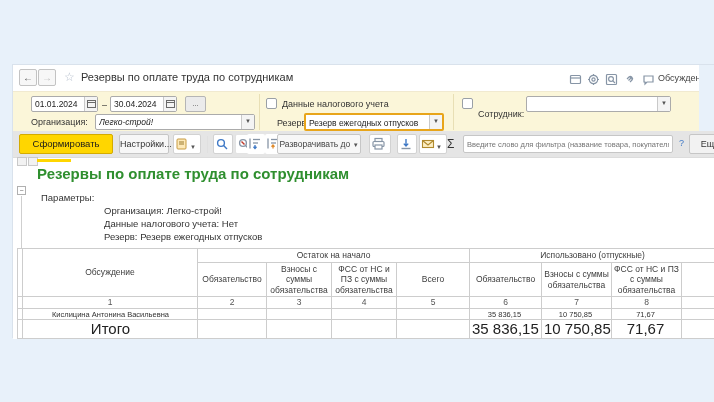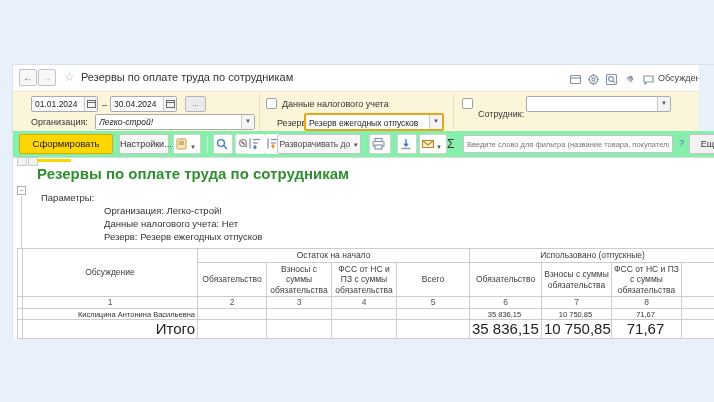--- a/index.html
+++ b/index.html
@@ -26,21 +26,21 @@
   .field { position:absolute; background:#fff; border:1px solid #ababab; border-radius:2px; font-size:8.5px; color:#222; }
   .field .txt { position:absolute; left:3px; top:2px; right:14px; white-space:nowrap; overflow:hidden; }
   .cal { position:absolute; right:0; top:0; bottom:0; width:13px; border-left:1px solid #c9c9c9; background:#f4f4f4; }
   .cal svg { width:9px; height:9px; margin:2px; stroke:#6a6a6a; fill:none; stroke-width:1; }
   .dd { position:absolute; right:0; top:0; bottom:0; width:13px; border-left:1px solid #c9c9c9; background:#f4f4f4; color:#555; font-size:6px; text-align:center; }
   .dd span { position:relative; top:3px; }
   .chk { position:absolute; width:11px; height:11px; background:#fff; border:1px solid #9aa0a6; border-radius:2px; }
   .btn-grey { position:absolute; background:#ebebeb; border:1px solid #b5b5b5; border-radius:2px; font-size:8px; color:#555; text-align:center; }
 
   
-  #toolbar { position:absolute; left:0; top:66px; width:702px; height:27px; background:#86efac; border-bottom:1px solid #dcdcdc; }
+  #toolbar { position:absolute; left:0; top:66px; width:702px; height:27px; background:#e5e5e5; border-bottom:1px solid #dcdcdc; }
   .tbtn { position:absolute; top:3px; height:20px; border-radius:2px; font-size:9px; color:#333; text-align:center; }
   #btn-generate { left:6px; width:94px; background:#ffd600; border:1px solid #d4ab00; color:#1a1a1a; line-height:18px; font-size:9.5px; }
   #btn-settings { left:106px; width:50px; background:#f7f7f7; border:1px solid #c6c6c6; line-height:18px; }
   .icobtn { position:absolute; top:3px; height:20px; background:#fff; border:1px solid #d2d2d2; border-radius:2px; }
   .icobtn svg { margin:2px 1px; }
   .tsep { position:absolute; top:5px; height:17px; width:1px; background:#e0e0e0; }
   #btn-expandto { left:264px; width:84px; background:#f7f7f7; border:1px solid #c6c6c6; line-height:18px; font-size:8.5px; color:#444; }
   #sigma { position:absolute; left:434px; top:6px; font-size:12px; color:#333; }
   #filter-input { position:absolute; left:450px; top:4px; width:210px; height:18px; border:1px solid #c6c6c6; border-radius:2px; font-size:7.5px; color:#999; padding:0 3px; font-family:"Liberation Sans",sans-serif; }
   #help-q { position:absolute; left:666px; top:7px; font-size:9px; color:#3f79c6; }
@@ -55,21 +55,21 @@
   .pline { position:absolute; left:91px; font-size:9.5px; color:#333; white-space:nowrap; }
   #grp-minus { position:absolute; left:4px; top:28px; width:9px; height:9px; border:1px solid #b0b0b0; font-size:7px; line-height:7px; text-align:center; color:#666; background:#fff; }
   #grp-line { position:absolute; left:8px; top:38px; width:1px; height:52px; background:#cfcfcf; }
 
   #rtable { position:absolute; left:4px; top:90px; width:698px; border-collapse:collapse; table-layout:fixed; }
   #rtable td { border:1px solid #cdcdcd; font-size:8.5px; color:#3c3c3c; text-align:center; vertical-align:middle; line-height:1.2; padding:0 2px; overflow:hidden; }
   #rtable .num { height:12px; color:#555; }
   #rtable .dr td { height:11px; font-size:7.5px; color:#333; }
   #rtable .tr td { height:16px; font-size:15px; color:#222; }
   #rtable .dr .val, #rtable .tr .val { text-align:center; padding-right:4px; white-space:nowrap; }
-  #rtable .dr .nm, #rtable .tr .nm { text-align:right; padding-left:3px; white-space:nowrap; }
+  #rtable .dr .nm, #rtable .tr .nm { text-align:center; padding-left:3px; white-space:nowrap; }
 </style>
 </head>
 <body>
 
 <div id="stage">
   <div id="appwin">
 
     <div id="titlebar">
       <div class="navbtn" style="left:6px">←</div>
       <div class="navbtn disabled" style="left:25px">→</div>

